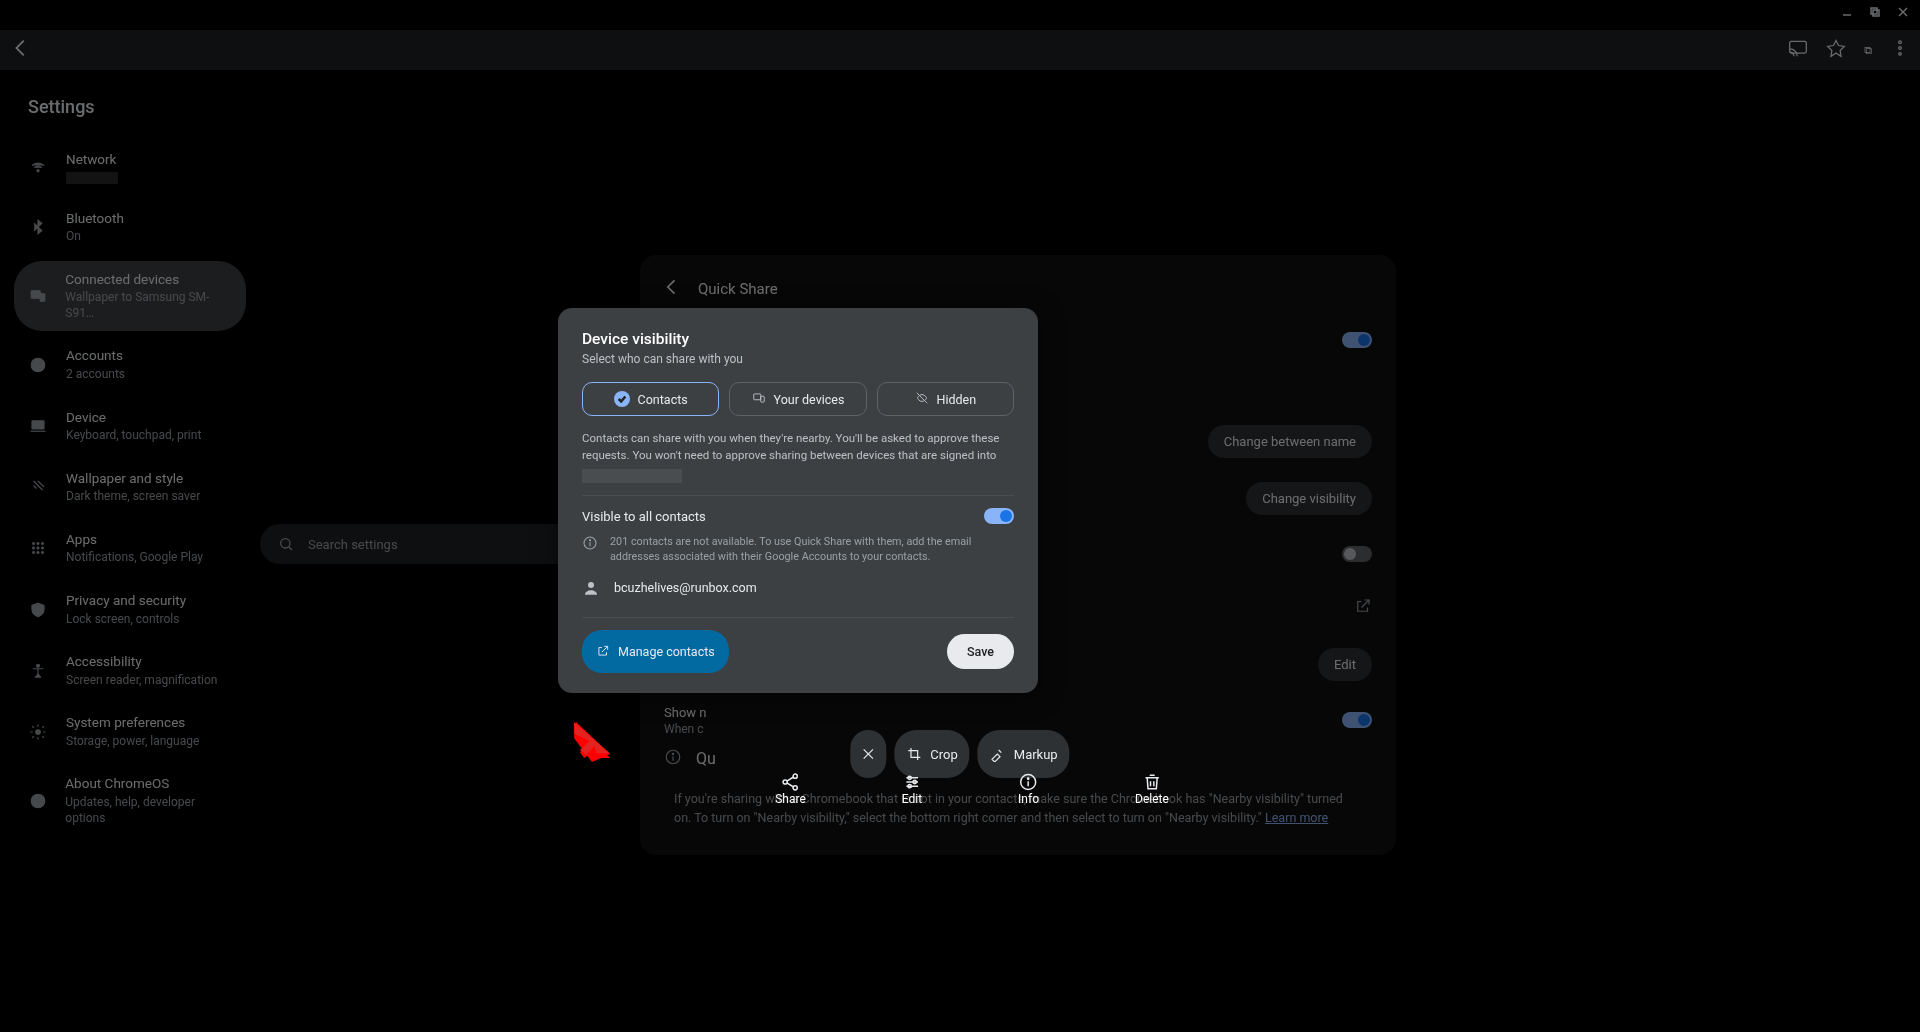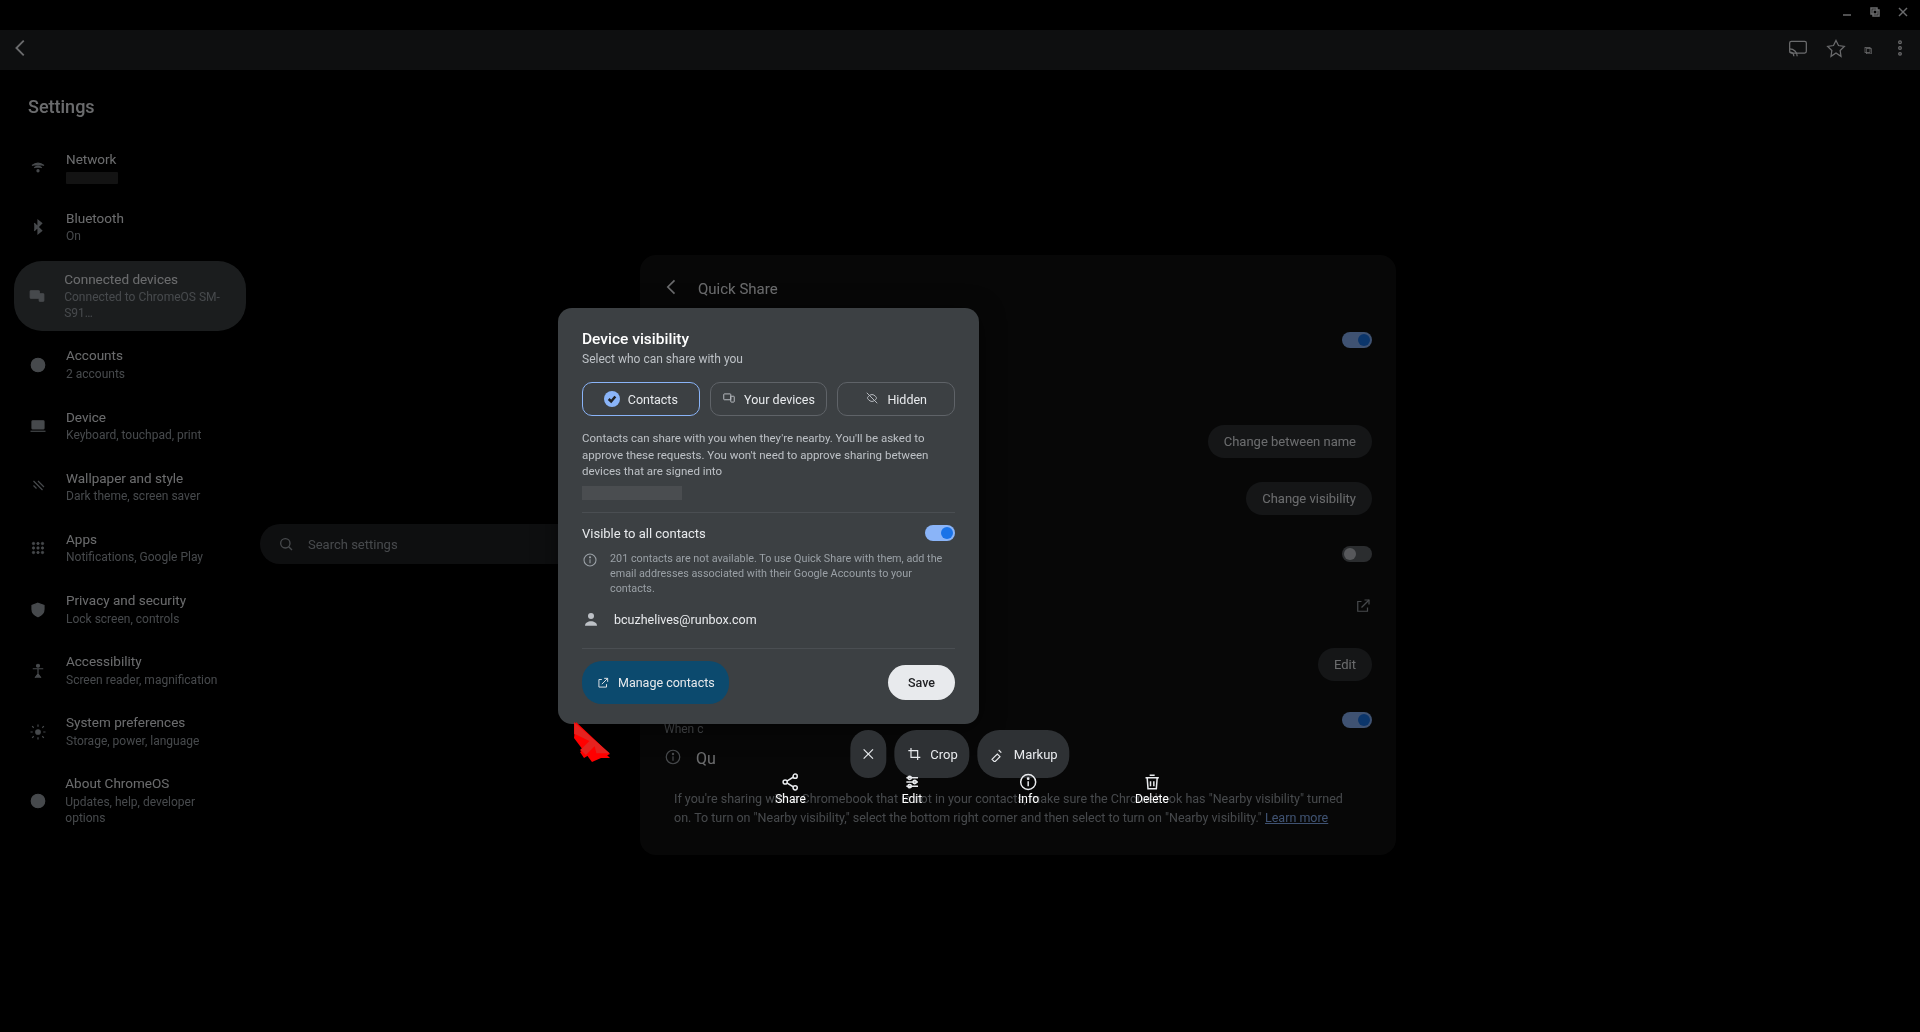--- a/index.html
+++ b/index.html
@@ -55,42 +55,42 @@
 .toggle.on::after { right: 2px; background: #1a73e8; }
 .toggle.off { background: #5f6368; }
 .toggle.off::after { left: 2px; background: #bdc1c6; }
 
 .help-text { font-size: 12.5px; color: #9aa0a6; padding: 20px 34px 0; line-height: 1.5; }
 .help-text a { color: #8ab4f8; text-decoration: underline; cursor: pointer; }
 .help-row { display: flex; align-items: center; gap: 14px; padding: 0 24px; }
 
 .scrim { position: absolute; inset: 0; background: rgba(0,0,0,0.54); z-index: 10; }
 
-.dialog { position: absolute; left: 558px; top: 308px; width: 421px; background: #3c4043; border-radius: 14px; z-index: 20; padding: 22px 24px 20px; box-shadow: 0 4px 24px rgba(0,0,0,0.5); }
+.dialog { position: absolute; left: 558px; top: 308px; width: 480px; background: #3c4043; border-radius: 14px; z-index: 20; padding: 22px 24px 20px; box-shadow: 0 4px 24px rgba(0,0,0,0.5); }
 .dialog-title { font-size: 15.5px; font-weight: 500; color: #fff; margin-bottom: 4px; }
 .dialog-sub { font-size: 12px; color: #bdc1c6; margin-bottom: 16px; }
 .seg-group { display: flex; gap: 10px; margin-bottom: 14px; }
 .seg { flex: 1; border: 1px solid #5f6368; border-radius: 10px; height: 34px; display: flex; align-items: center; justify-content: center; gap: 8px; font-size: 12.5px; color: #e8eaed; cursor: pointer; background: transparent; }
 .seg.selected { border-color: #8ab4f8; }
 .seg svg { width: 14px; height: 14px; }
 .seg.selected .seg-ic { background:#8ab4f8; border-radius:50%; width:16px; height:16px; display:flex; align-items:center; justify-content:center; }
 .seg.selected .seg-ic svg { stroke:#202124; width:10px; height:10px; fill:none; stroke-width:3; }
 .desc-text { font-size: 11.5px; color: #bdc1c6; line-height: 1.45; margin-bottom: 6px; }
 .desc-redact { width: 100px; height: 14px; background: #4a4d50; margin-bottom: 12px; }
 .divider { height: 1px; background: #5f6368; opacity: .4; margin: 4px 0 12px; }
 .vis-row { display: flex; align-items: center; justify-content: space-between; margin-bottom: 10px; }
 .vis-row .vl { font-size: 13px; color: #e8eaed; }
 .note-row { display: flex; gap: 12px; align-items: flex-start; margin-bottom: 10px; }
 .note-row svg { width: 16px; height: 16px; stroke: #9aa0a6; fill:none; stroke-width:1.6; margin-top:1px; flex-shrink:0; }
 .note-row .nt { font-size: 10.8px; color: #9aa0a6; line-height: 1.4; }
 .contact-row { display: flex; gap: 14px; align-items: center; padding: 4px 0 16px; }
 .contact-row svg { width: 18px; height: 18px; fill: #bdc1c6; }
 .contact-row .email { font-size: 12.5px; color: #e8eaed; }
 .dialog-actions { display: flex; justify-content: space-between; align-items: center; margin-top: 4px; }
-.manage-btn { background: #0c4a6e; border: none; border-radius: 20px; padding: 14px 14px; display: flex; align-items: center; gap: 8px; color: #e8eaed; font-size: 12.5px; cursor: pointer; }
+.manage-btn { background: #0369a1; border: none; border-radius: 20px; padding: 14px 14px; display: flex; align-items: center; gap: 8px; color: #e8eaed; font-size: 12.5px; cursor: pointer; }
 .manage-btn svg { width: 14px; height: 14px; stroke: #e8eaed; fill: none; stroke-width: 1.6; }
 .save-btn { background: #e8eaed; color: #202124; border: none; border-radius: 20px; padding: 10px 20px; font-size: 12.5px; font-weight: 500; cursor: pointer; }
 
 .snap-toolbar { position: absolute; left: 50%; transform: translateX(-50%); top: 730px; z-index: 25; display: flex; gap: 8px; }
 .snap-pill { background: #2e3134; border-radius: 22px; height: 48px; display: flex; align-items: center; padding: 0 12px; gap: 8px; color: #e8eaed; font-size: 13px; cursor: pointer; }
 .snap-pill.icon-only { width: 36px; padding: 0; justify-content: center; }
 .snap-pill svg { width: 16px; height: 16px; stroke: #e8eaed; fill: none; stroke-width: 1.8; }
 
 .bottom-actions { position: absolute; left: 50%; transform: translateX(-50%); top: 772px; z-index: 25; display: flex; gap: 72px; }
 .ba-item { display: flex; flex-direction: column; align-items: center; gap: 0; cursor: pointer; margin-left: 24px; }
@@ -179,21 +179,21 @@
     </div>
     <div class="sidebar-item active">
       <span class="icon">
           <svg viewBox="0 0 24 24" fill="none" stroke="currentColor" stroke-width="1.6">
             <rect x="3" y="5" width="12" height="10" rx="1"></rect>
             <rect x="15" y="9" width="6" height="10" rx="1"></rect>
           </svg>
         </span>
       <span class="labels">
           <span class="label">Connected devices</span>
-          <span class="sublabel">Connected to ChromeOS SM-S91…</span>
+          <span class="sublabel">Wallpaper to Samsung SM-S91…</span>
         </span>
     </div>
     <div class="sidebar-item">
       <span class="icon">
           <svg viewBox="0 0 24 24" fill="none" stroke="currentColor" stroke-width="1.6">
             <circle cx="12" cy="12" r="9"></circle>
             <circle cx="12" cy="10" r="3"></circle>
             <path d="M6 19c1-3 4-4 6-4s5 1 6 4"></path>
           </svg>
         </span>

